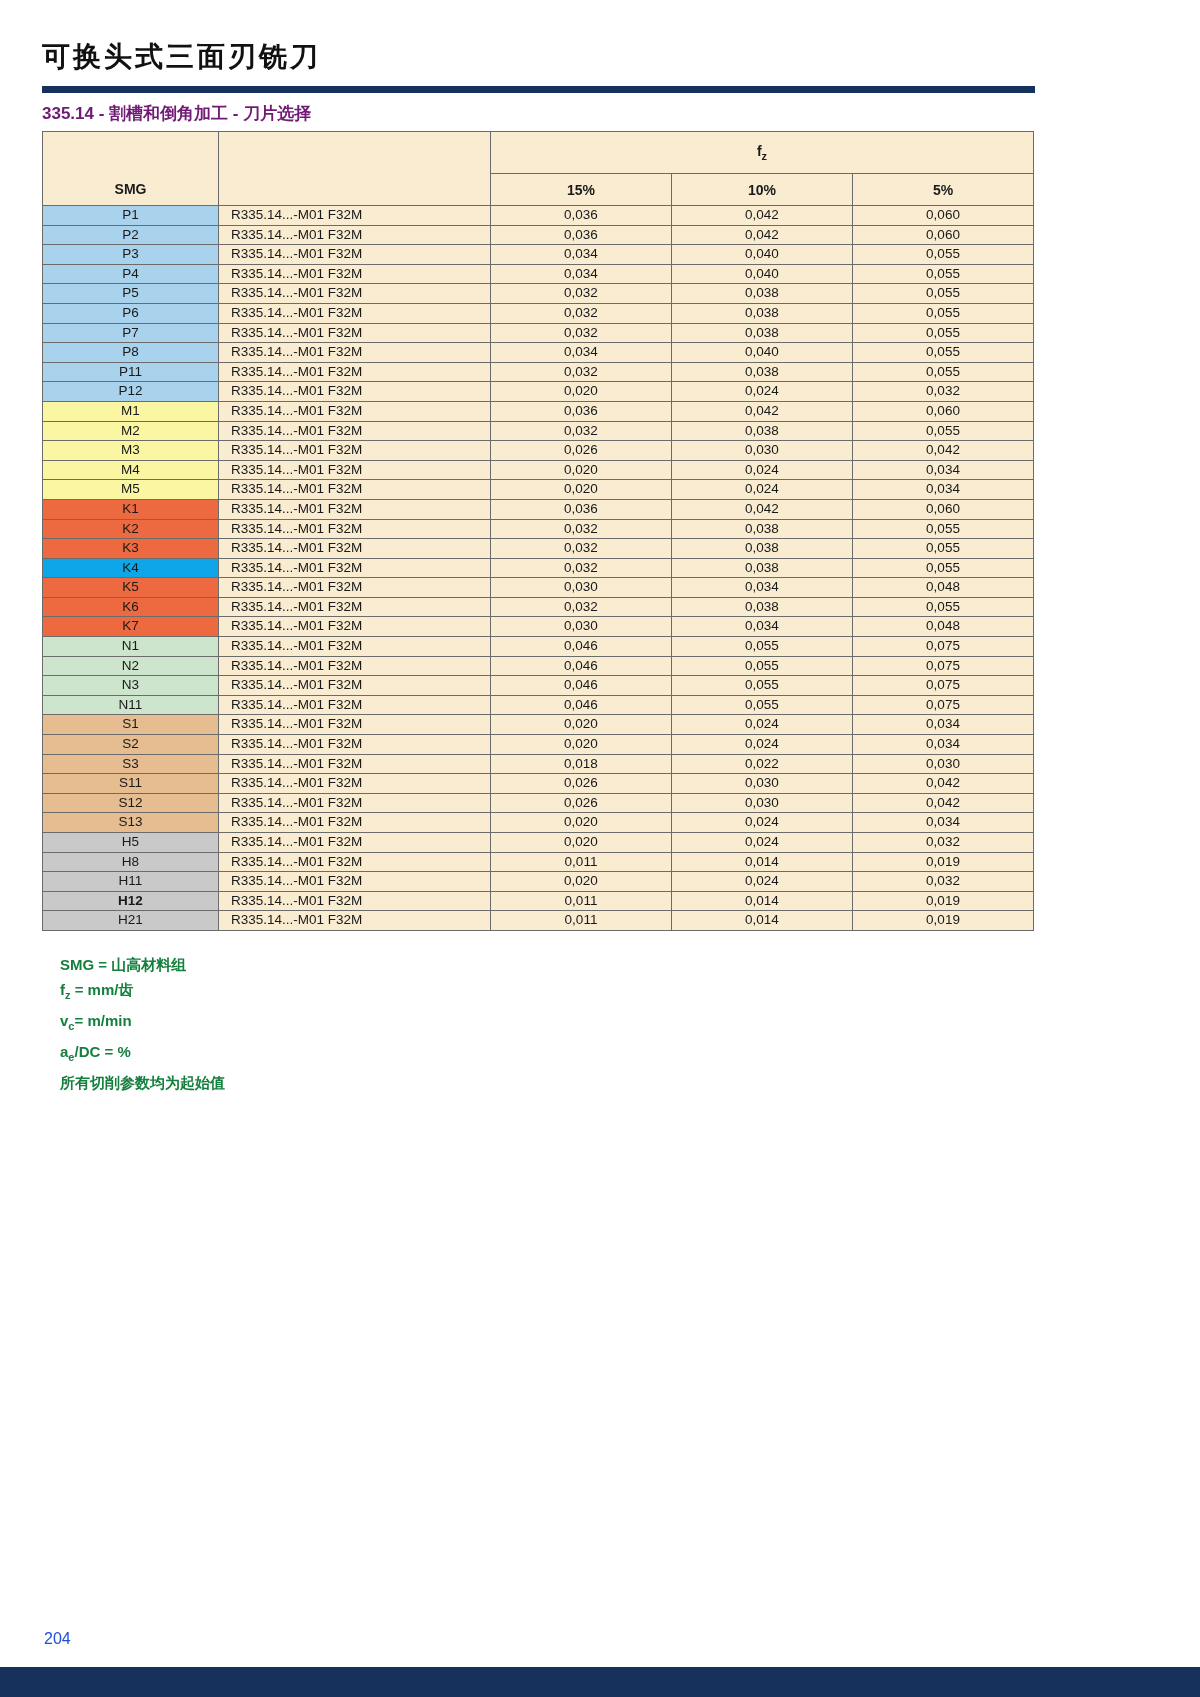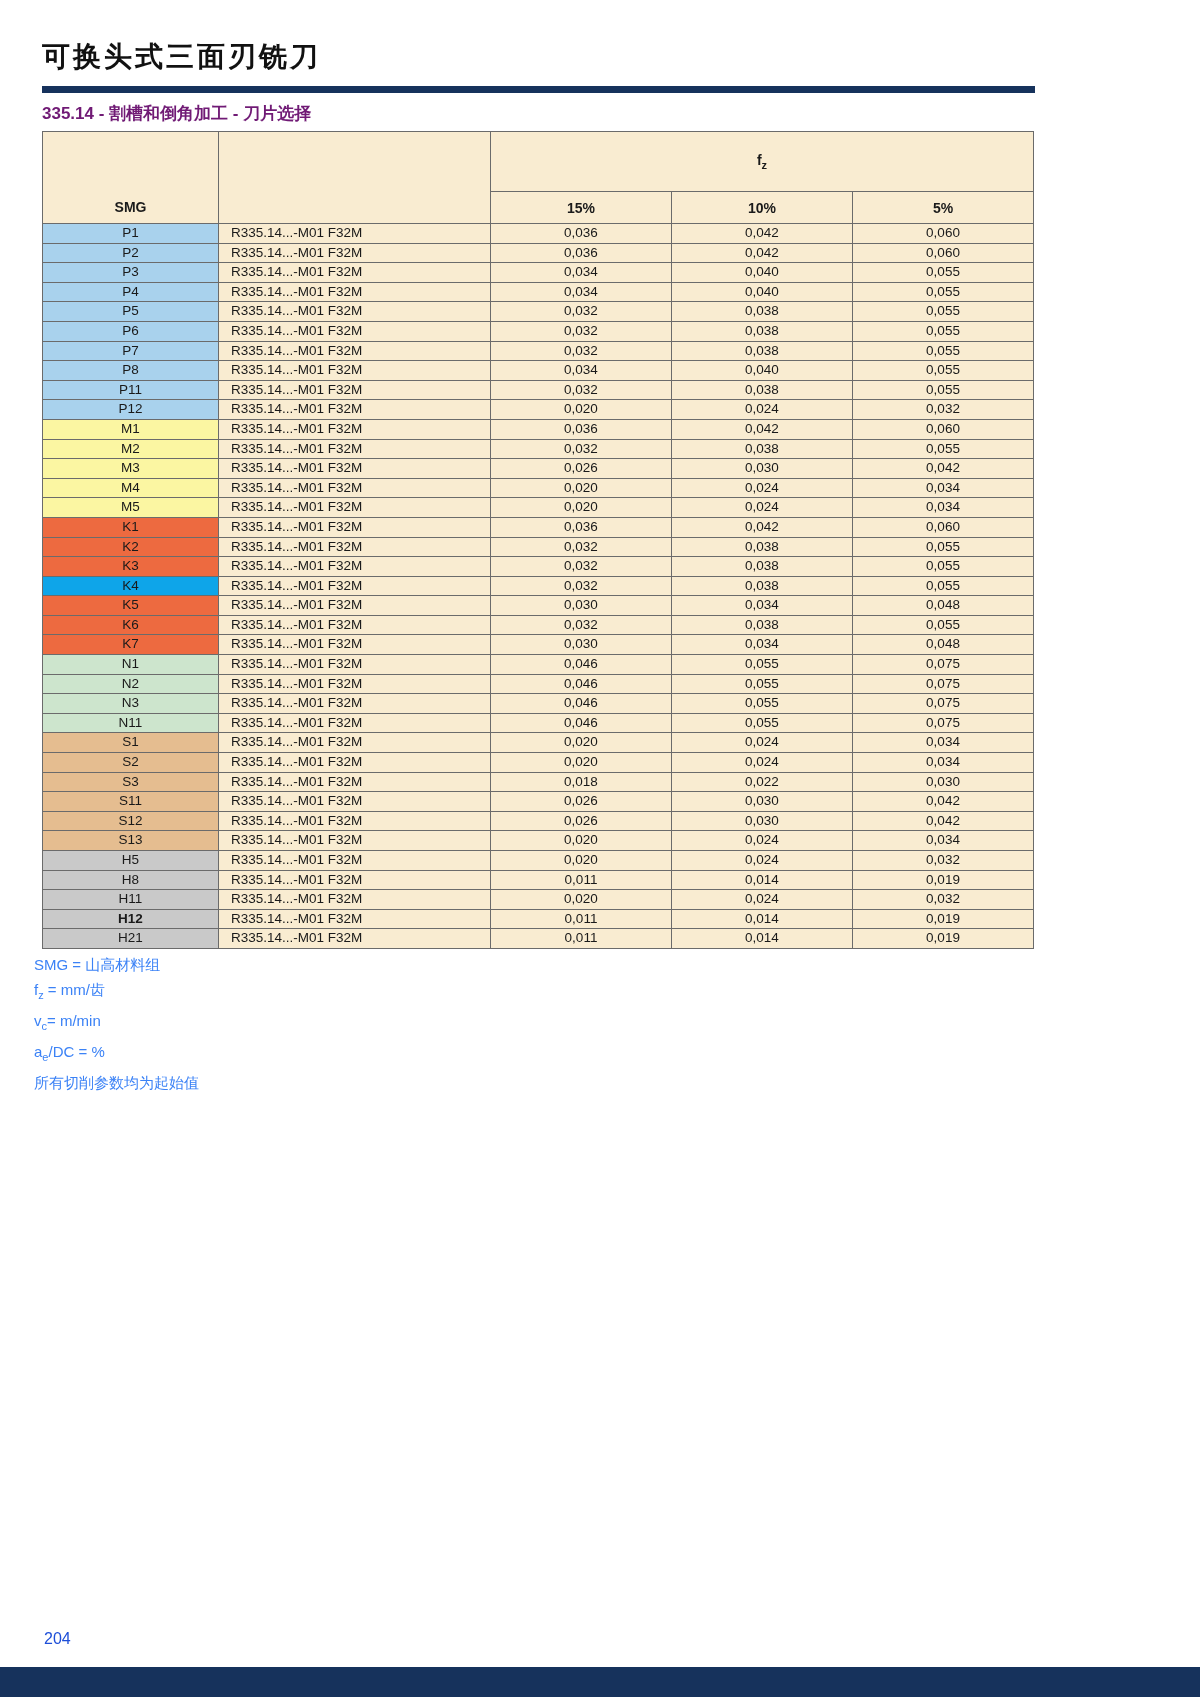--- a/index.html
+++ b/index.html
@@ -14,29 +14,29 @@
   .logo-mark { display:grid; grid-template-columns:repeat(2, 14px); grid-auto-rows:14px; gap:2px; margin-top:2px; }
   .mark-sq { width:14px; height:14px; }
 
   .rule { position:absolute; left:42px; top:86px; width:993px; height:7px; background:#16325c; }
   .section-title { position:absolute; left:42px; top:102px; font-size:17px; font-weight:bold; color:#701a75; }
 
   .insert-table { position:absolute; left:42px; top:131px; width:991px; border-collapse:collapse; table-layout:fixed; background:#f9ecd1; }
   .insert-table th, .insert-table td { border:1px solid #6b6b6b; color:#1a1a1a; padding:0; }
   .insert-table thead th { font-size:14px; font-weight:bold; }
   th.h-smg { vertical-align:bottom; padding-bottom:8px; }
-  th.h-fz { height:60px; text-align:center; vertical-align:middle; }
+  th.h-fz { height:42px; text-align:center; vertical-align:middle; }
   th.h-fz sub { font-size:11px; }
   th.h-pct { height:32px; text-align:center; vertical-align:middle; }
   .insert-table tbody td { height:18.6px; font-size:13.5px; line-height:18.6px; }
   td.smg-cell { text-align:center; }
   td.designation-cell { text-align:left; padding-left:12px; }
   td.value-cell { text-align:center; }
 
-  .footnotes { position:absolute; left:34px; top:952px; font-size:15px; color:#3b82f6; }
+  .footnotes { position:absolute; left:60px; top:952px; font-size:15px; color:#15803d;font-weight:bold; }
   .footnote { line-height:25px; }
   .footnote sub { font-size:11px; }
 
   .page-number { position:absolute; left:44px; top:1630px; font-size:16px; color:#1d4ed8; }
   .footer-bar { position:absolute; left:0; top:1667px; width:1200px; height:30px; background:#16325c; }
 </style>
 </head>
 <body>
 
 <div class="page">

